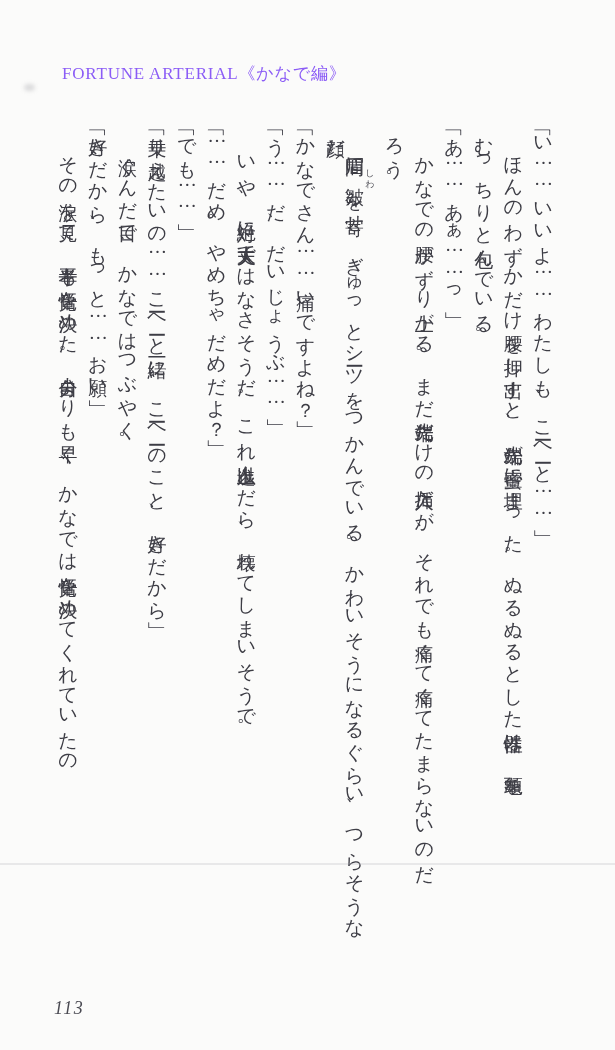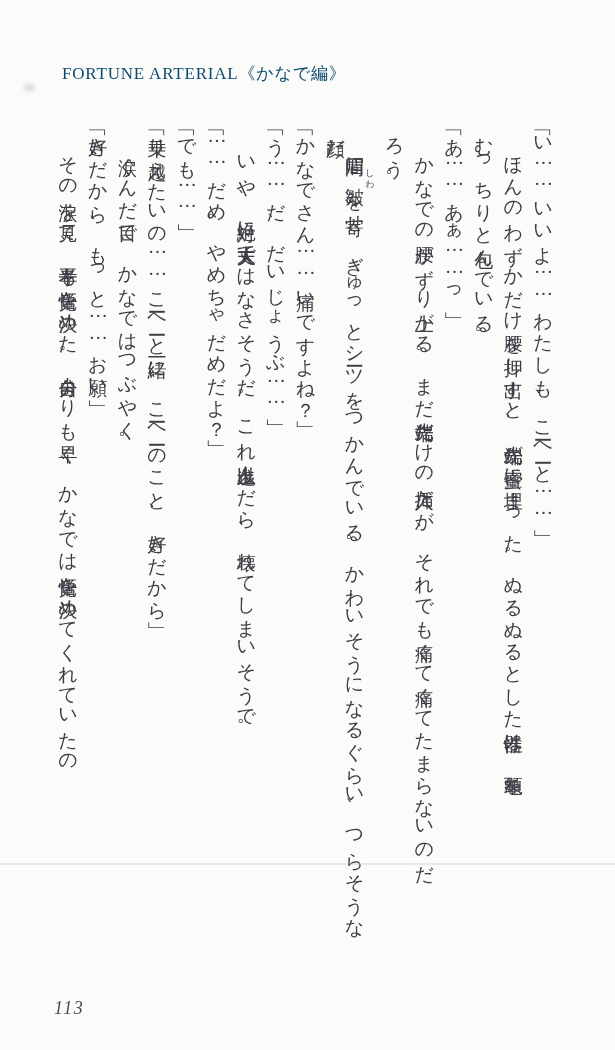--- a/index.html
+++ b/index.html
@@ -15,21 +15,21 @@
     background: #fbfbfa;
     overflow: hidden;
     font-family: "Liberation Serif", "DejaVu Serif", serif;
   }
   .running-header {
     position: absolute;
     left: 62px;
     top: 62px;
     font-size: 17px;
     letter-spacing: 0.8px;
-    color: #0c4a6e;
+    color: #8b5cf6;
     white-space: nowrap;
   }
   .text-block {
     position: absolute;
     top: 124px;
     left: 57px;
     width: 496px;
     height: 828px;
     writing-mode: vertical-rl;
     -webkit-writing-mode: vertical-rl;

